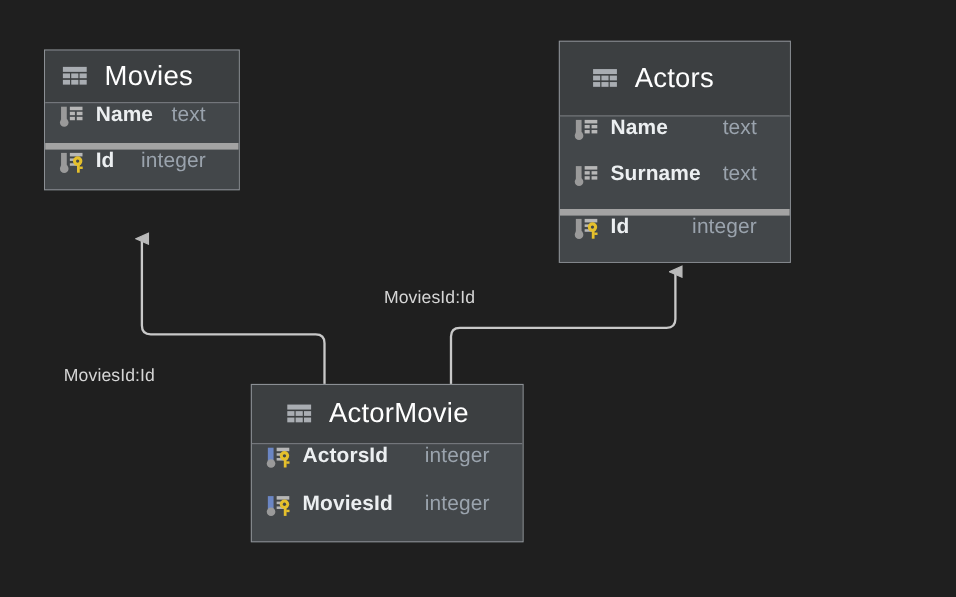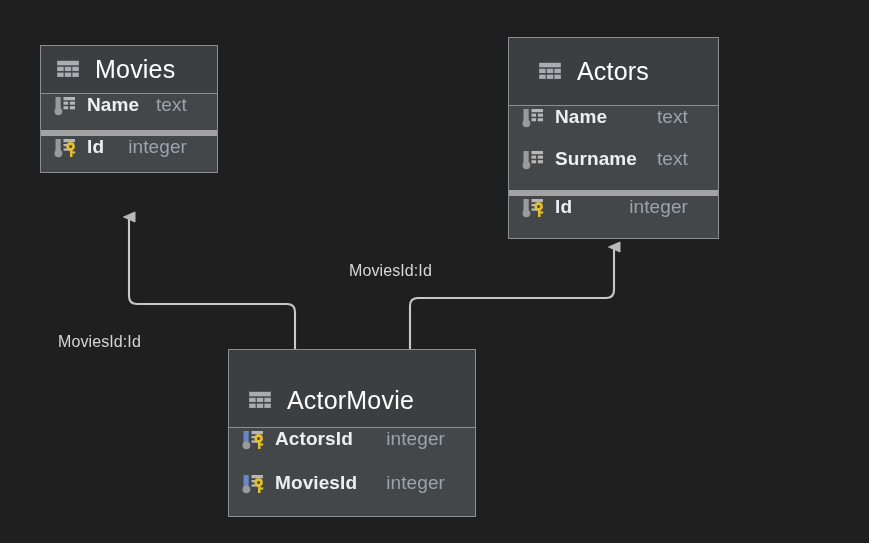--- a/index.html
+++ b/index.html
@@ -253,21 +253,21 @@
             <rect x="19.2" y="15.4" width="3" height="2.2" fill="#e5c02c"></rect>
           </svg>
         </span>
         <span class="row-name">Id</span>
         <span class="row-type">integer</span>
       </div>
     </div>
   </div>
 
   <div class="table-card" id="tbl-actormovie">
-    <div class="table-header" style="padding-left:18px;margin-top:24px;">
+    <div class="table-header" style="padding-left:30px;">
       <span class="icon icon-table">
         <svg viewBox="0 0 24 24" width="26" height="26">
           <rect x="2" y="3.5" width="20" height="4.2" fill="#a9adb2"></rect>
           <rect x="2" y="9" width="6" height="4" fill="#a9adb2"></rect>
           <rect x="9" y="9" width="6" height="4" fill="#a9adb2"></rect>
           <rect x="16" y="9" width="6" height="4" fill="#a9adb2"></rect>
           <rect x="2" y="14.4" width="6" height="4" fill="#a9adb2"></rect>
           <rect x="9" y="14.4" width="6" height="4" fill="#a9adb2"></rect>
           <rect x="16" y="14.4" width="6" height="4" fill="#a9adb2"></rect>
         </svg>

